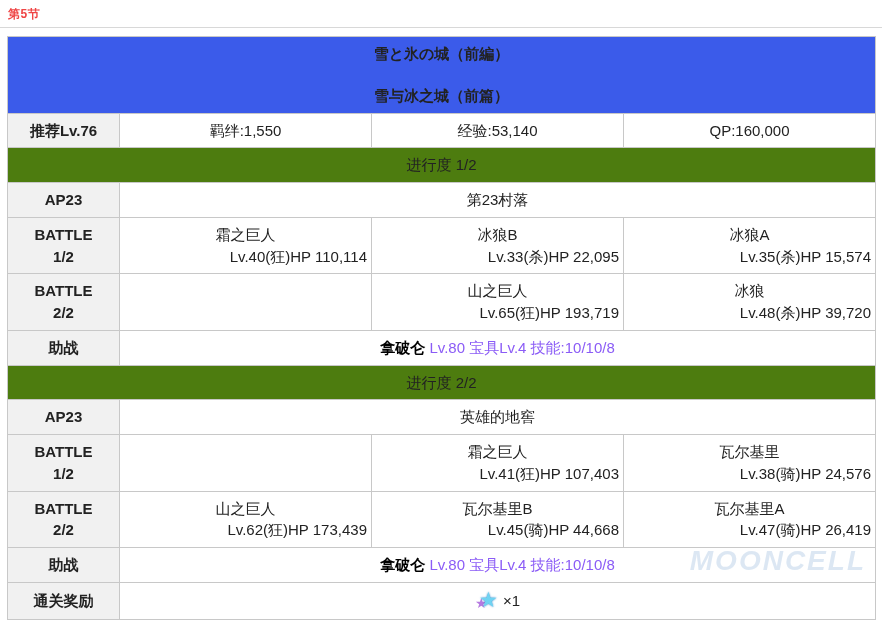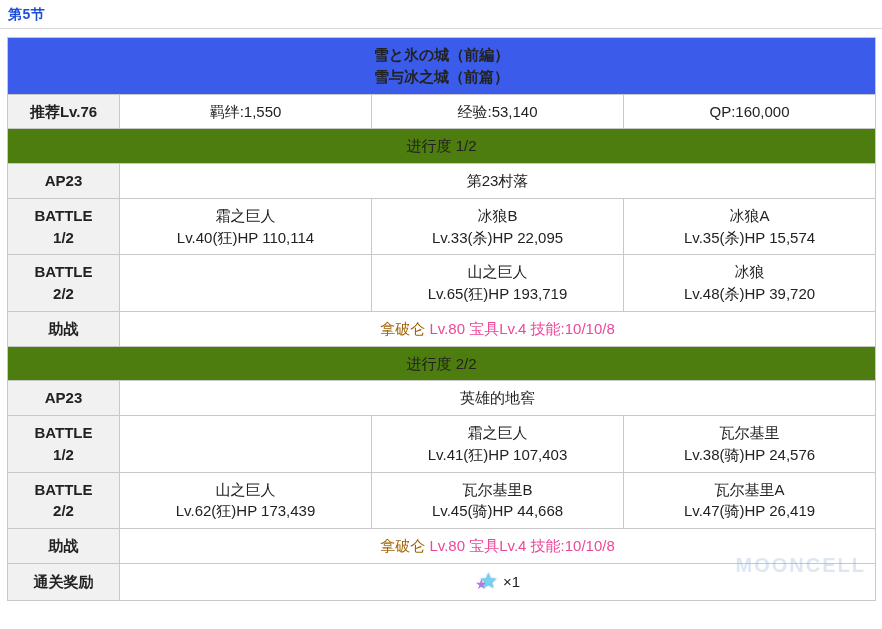--- a/index.html
+++ b/index.html
@@ -9,23 +9,23 @@
     font-family: "Liberation Sans", sans-serif;
   }
   #page {
     position: relative;
     width: 882px;
     height: 629px;
     background: #ffffff;
     overflow: hidden;
   }
   .section-title {
-    font-size: 14px;
-    font-weight: bold;
-    color: #1d4ed8;
+    font-size: 12px;
+    font-weight: bold;
+    color: #ef4444;
     padding: 6px 8px 4px 8px;
     letter-spacing: 0.5px;
   }
   .section-rule {
     height: 1px;
     background: #d8d8d8;
     margin: 0 0 8px 0;
   }
   table.quest {
     border-collapse: collapse;
@@ -44,44 +44,44 @@
   }
   td.header-cell {
     background: #3b5bea;
     color: #ffffff;
     font-size: 16px;
     font-weight: bold;
     padding: 10px 4px 12px 4px;
     border-color: #3b5bea;
     line-height: 1.6;
   }
-  td.header-cell .line2 { display: block; }
+  td.header-cell .line2 { display: block; margin-top: 20px; }
   td.label {
     background: #f1f1f1;
     font-weight: bold;
     width: 112px;
     color: #1a1a1a;
     margin-left: 7px;
   }
   td.label .sub { display: block; font-weight: bold; }
   td.progress {
     background: #4d7c0f;
     font-weight: normal;
     font-size: 15px;
     color: #1a1a1a;
   }
   td.plain { background: #ffffff; }
   td.empty { background: #ffffff; }
   .enemy-name { display: block; text-align: center; }
-  .enemy-stat { display: block; }
+  .enemy-stat { display: block; text-align: right; }
   .support-link {
-    color: #a16207;
-    font-weight: normal;
-  }
-  .support-rest { color: #ec4899; margin-top: 32px; }
+    color: #000000;
+    font-weight: bold;
+  }
+  .support-rest { color: #8b5cf6; margin-top: 32px; }
   .reward-cell { padding: 8px 4px; }
   .reward-icon {
     display: inline-block;
     vertical-align: middle;
     position: relative;
     width: 26px;
     height: 24px;
   }
   .star-big {
     position: absolute;
@@ -103,26 +103,27 @@
   .reward-count {
     vertical-align: middle;
     font-size: 15px;
     color: #222;
     margin-left: 2px;
   }
   .watermark {
     position: absolute;
     right: 16px;
     bottom: 52px;
-    font-size: 20px;
+    font-size: 28px;
     font-weight: bold;
     letter-spacing: 2px;
     color: rgba(140,175,215,0.30);
     pointer-events: none;
     user-select: none;
+    font-style: italic;
   }
 </style>
 </head>
 <body>
 
 <div id="page">
 
   <div class="section-title">第5节</div>
   <div class="section-rule"></div>
 

